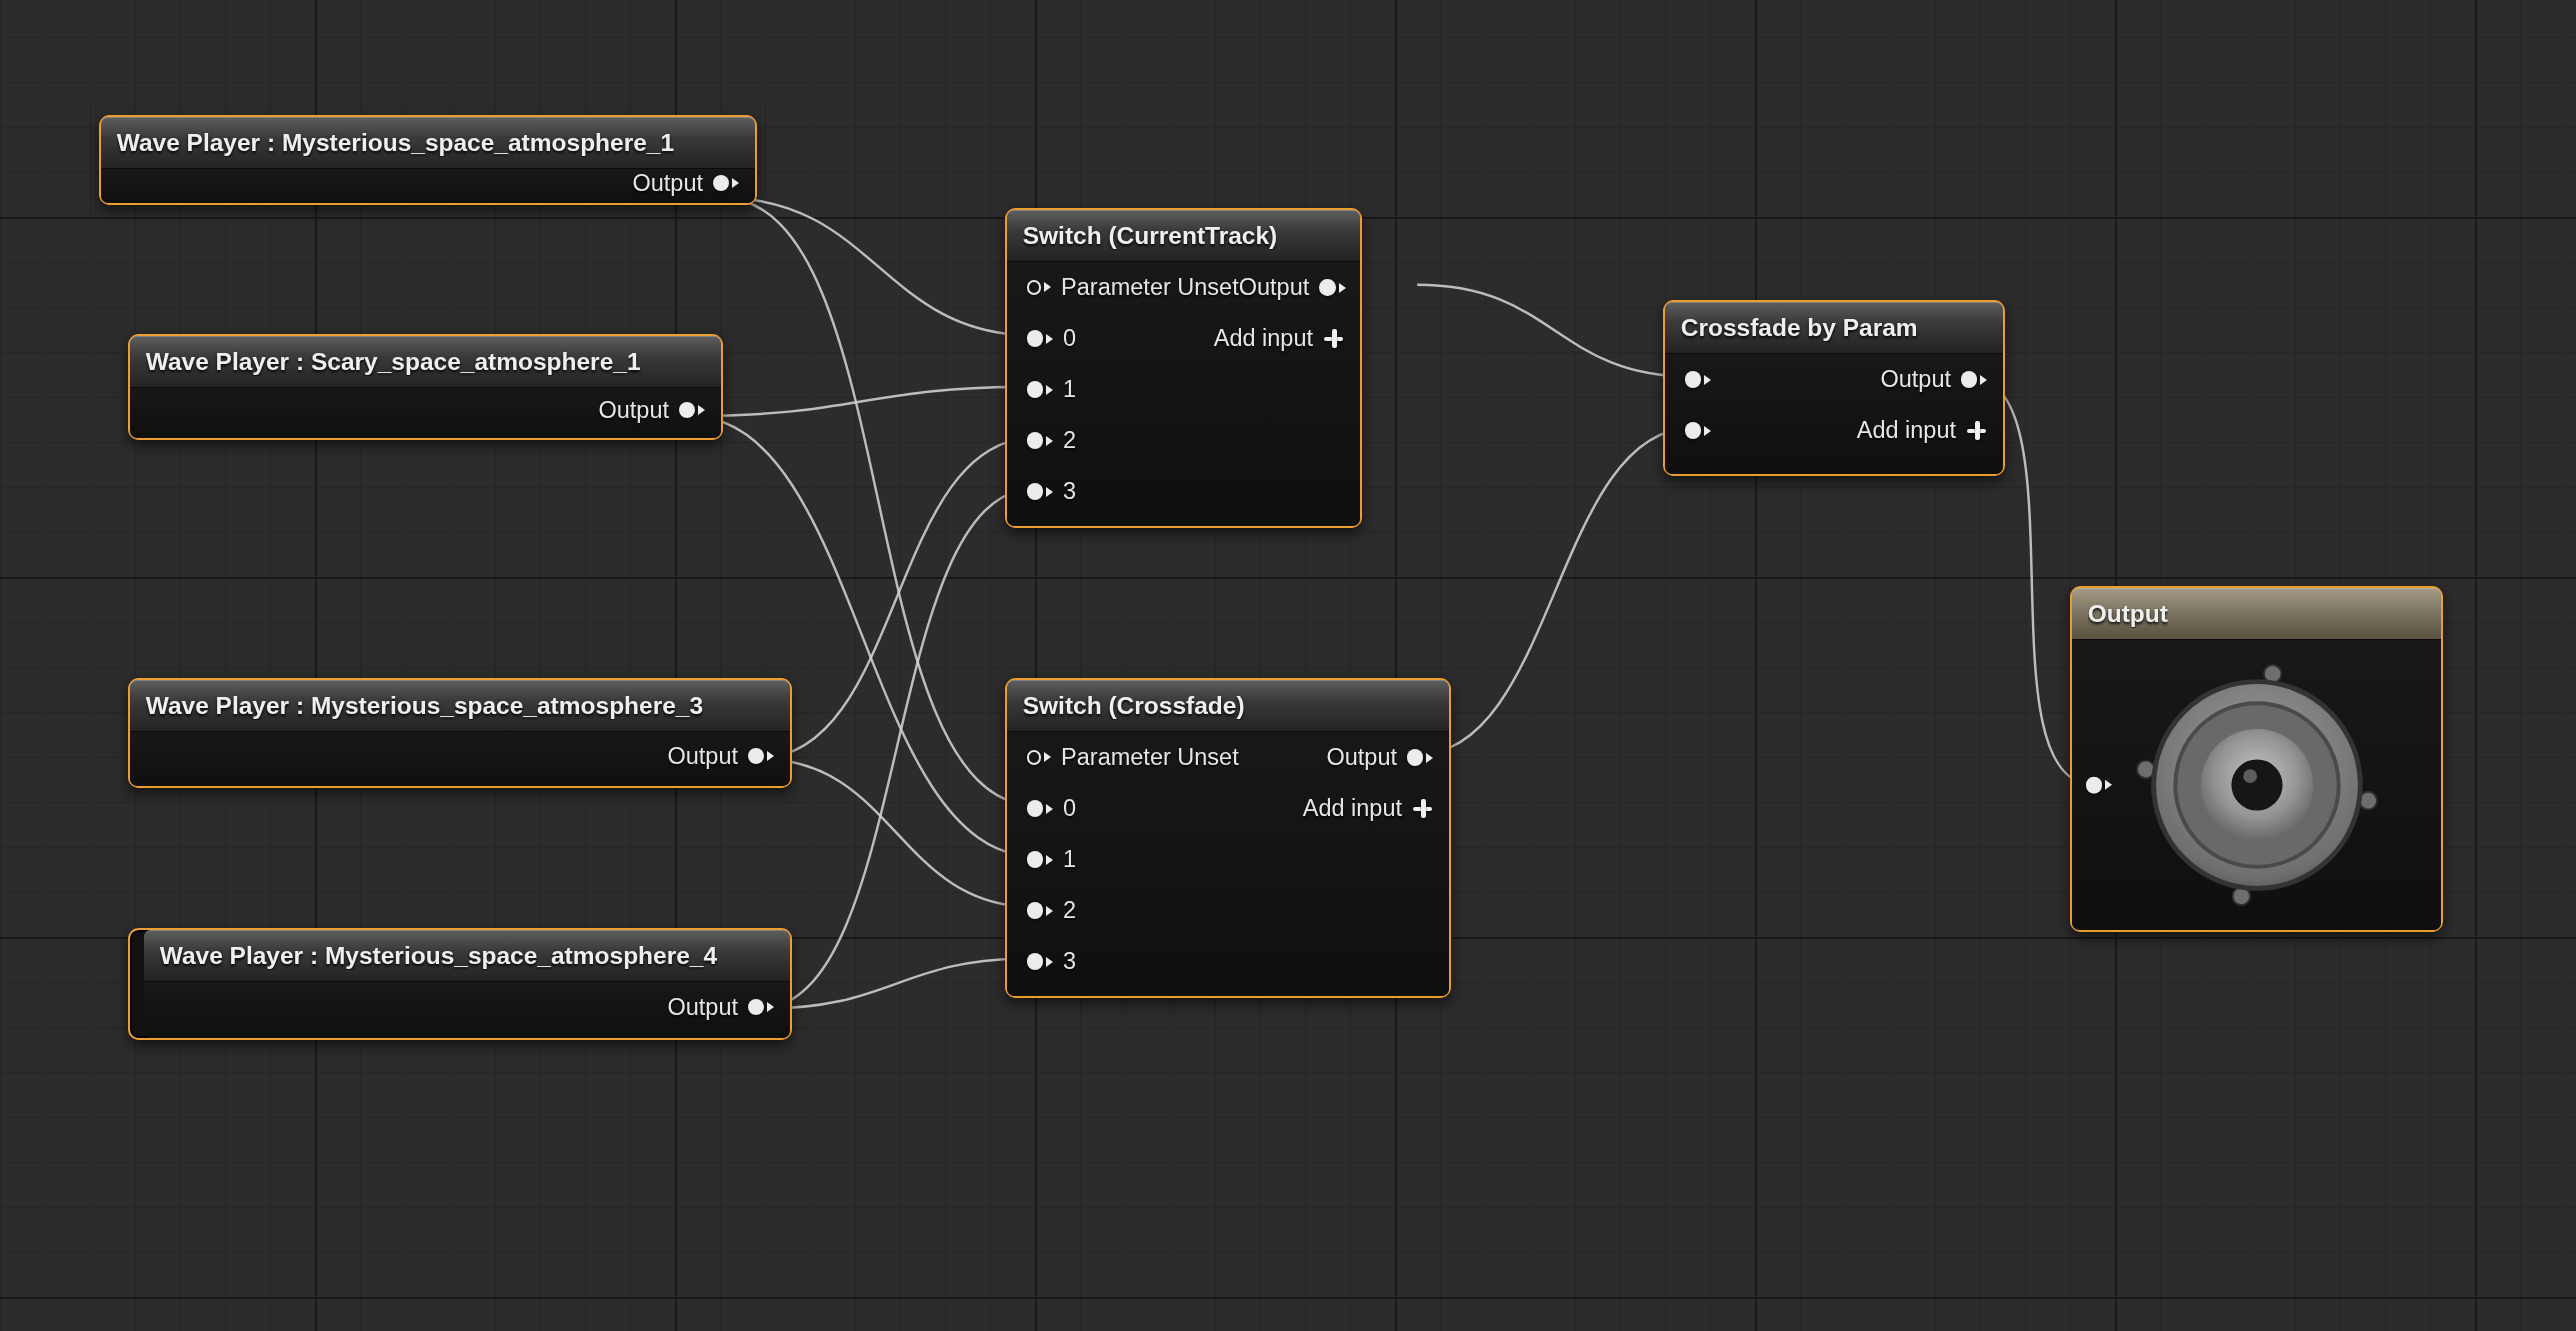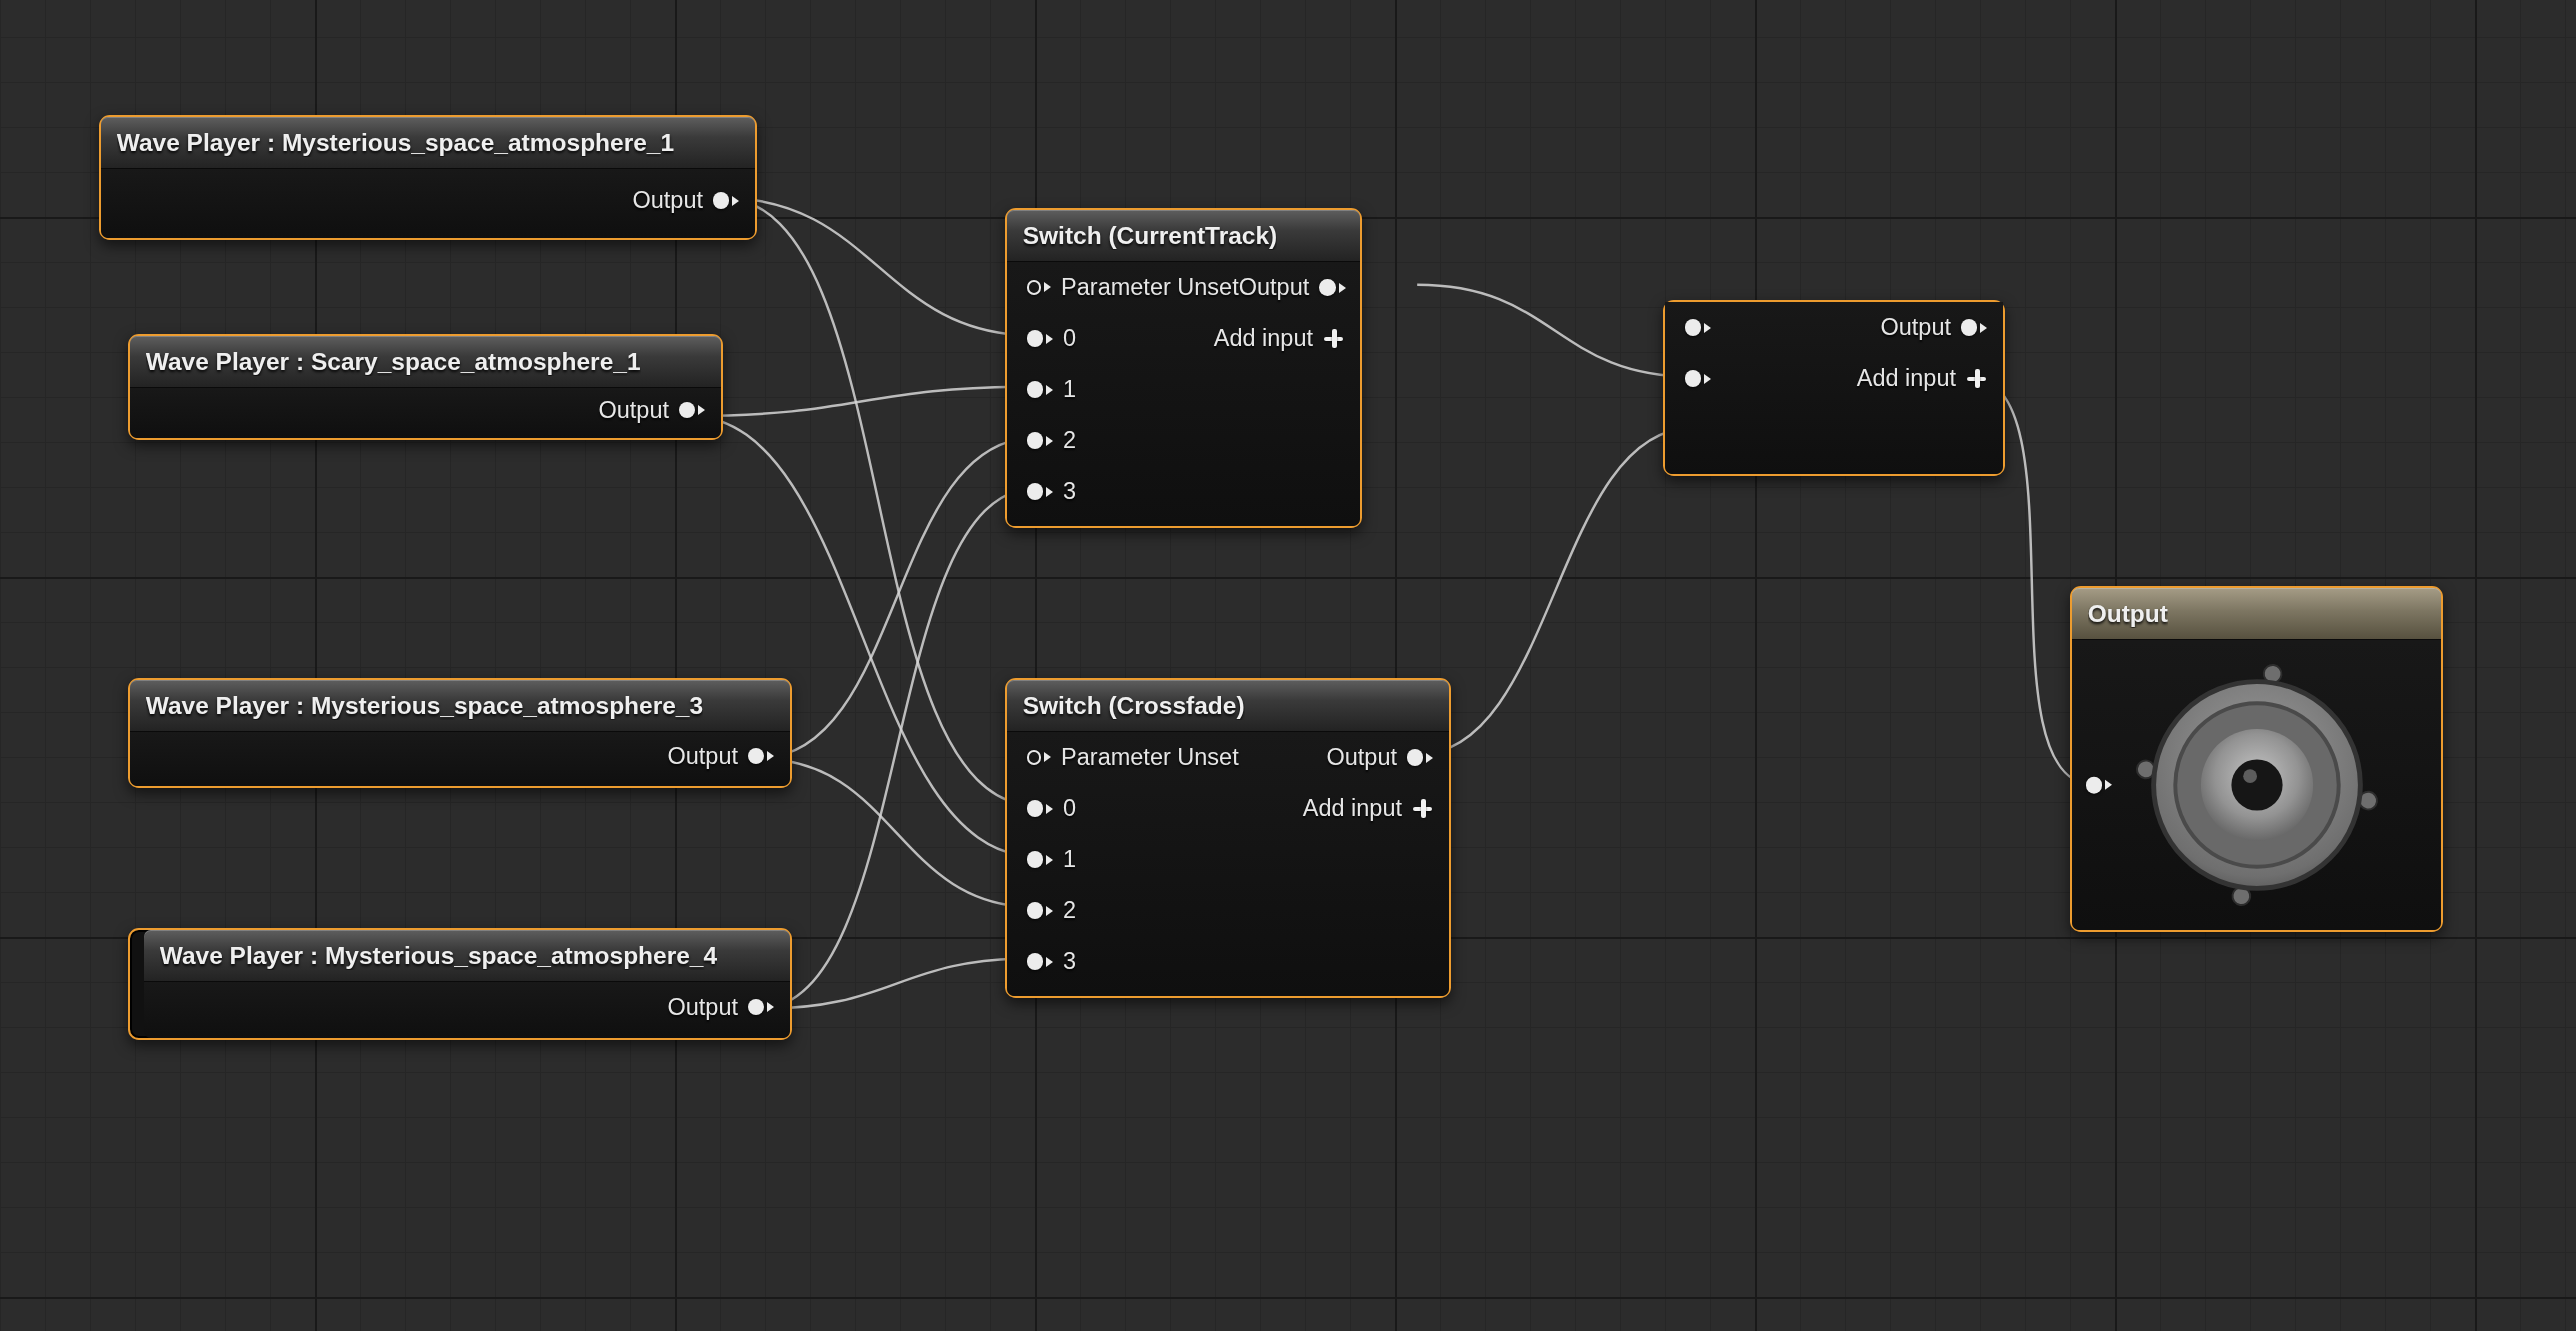--- a/index.html
+++ b/index.html
@@ -103,21 +103,21 @@
     <path class="wire" d="M704 425 C881 425 881 875 1058 875"></path>
     <path class="wire" d="M774 775 C924 775 908 447 1058 447"></path>
     <path class="wire" d="M774 775 C916 775 916 927 1058 927"></path>
     <path class="wire" d="M774 1031 C934 1031 898 499 1058 499"></path>
     <path class="wire" d="M774 1031 C916 1031 916 979 1058 979"></path>
     <path class="wire" d="M1448 291 C1589 291 1589 385 1730 385"></path>
     <path class="wire" d="M1448 771 C1589 771 1589 437 1730 437"></path>
     <path class="wire" d="M2012 385 C2130 385 2022 802 2140 802"></path>
   </svg>
 
-  <div class="node" style="left:99px; top:115px; width:658px; height:125px;">
+  <div class="node" style="left:99px; top:115px; width:658px; height:90px;">
     <div class="node-header">
       <span class="node-title">Wave Player : Mysterious_space_atmosphere_1</span>
     </div>
     <div class="node-body">
       <div class="row out-row">
         <span class="lbl">Output</span>
         <span class="pin">
             <i class="pc"></i>
             <i class="pw"></i>
           </span>
@@ -296,20 +296,23 @@
               <i class="pc"></i>
               <i class="pw"></i>
             </span>
           <span class="lbl">3</span>
         </span>
       </div>
     </div>
   </div>
 
   <div class="node" style="left:1663px; top:300px; width:342px; height:176px;">
+    <div class="node-header">
+      <span class="node-title">Crossfade by Param</span>
+    </div>
     <div class="node-body">
       <div class="row">
         <span class="left-group">
           <span class="pin">
               <i class="pc"></i>
               <i class="pw"></i>
             </span>
         </span>
         <span class="spacer"></span>
         <span class="right-group">

